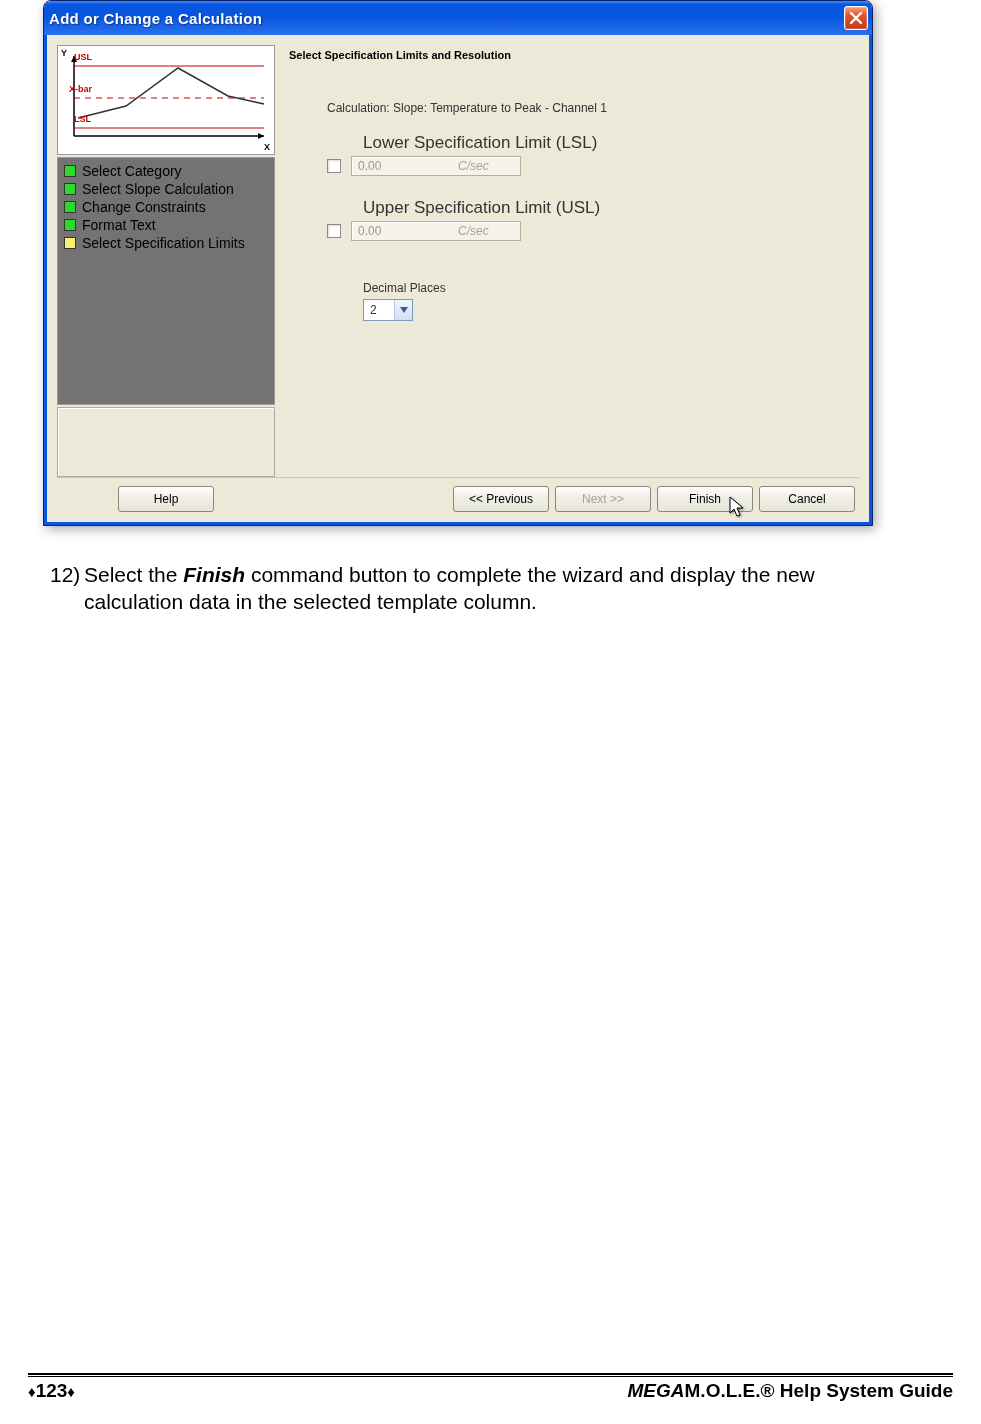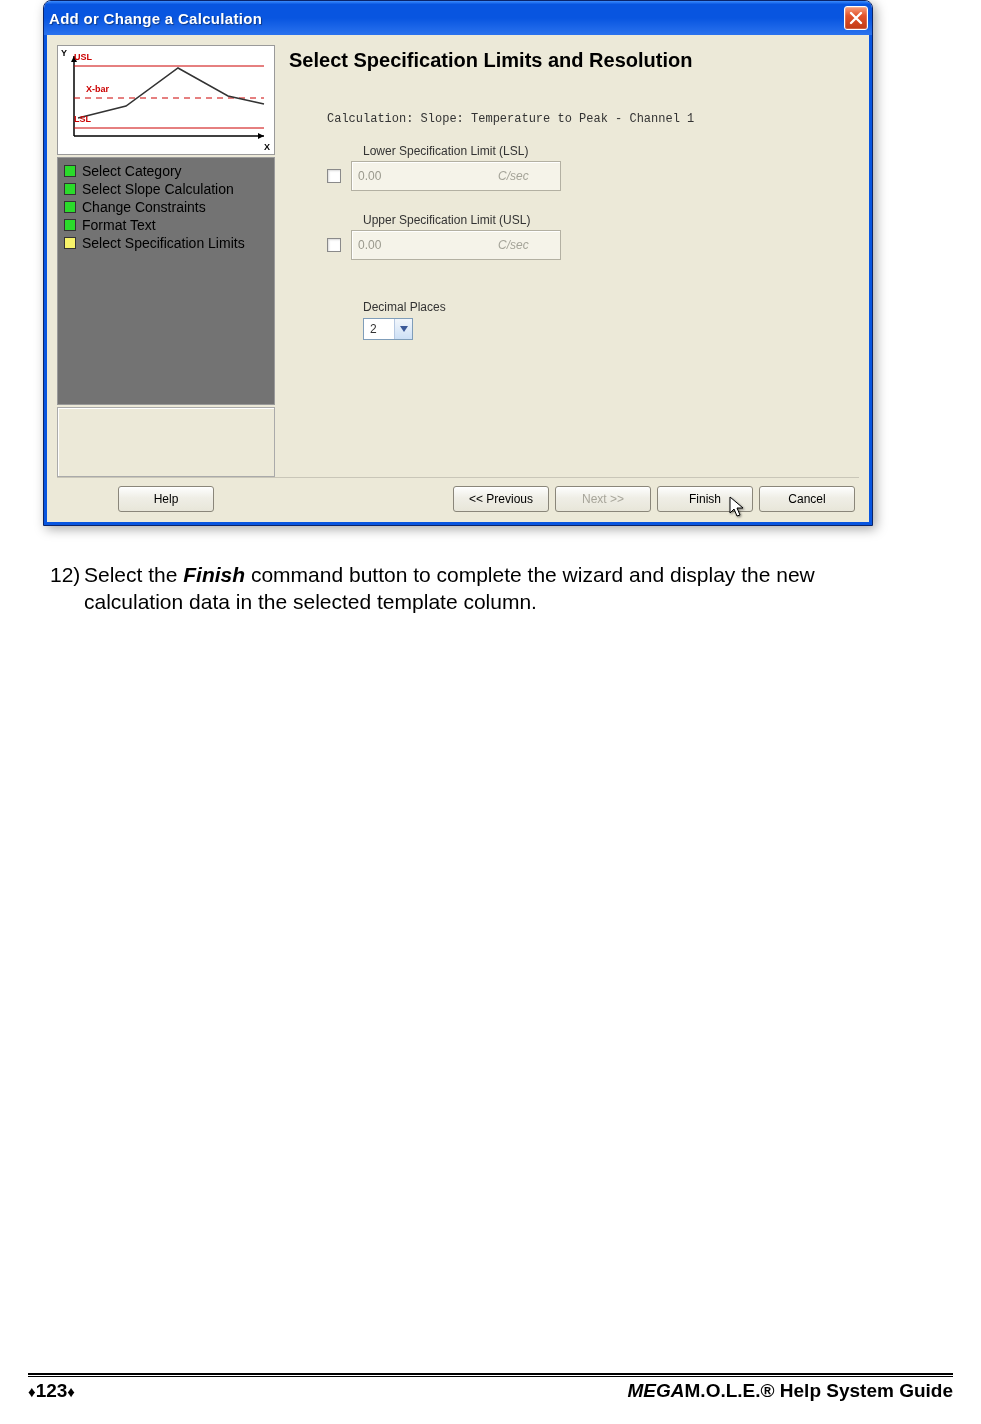--- a/index.html
+++ b/index.html
@@ -68,61 +68,61 @@
 
   .chartbox {
     background: #fff;
     border: 1px solid #9a9a9a;
     height: 110px;
     position: relative;
     font-family: Tahoma, sans-serif;
   }
   .axis-y-lab { position:absolute; left:3px; top:2px; font-size:9px; font-weight:bold; color:#000;}
   .usl-lab { position:absolute; left:16px; top:6px; font-size:9px; color:#c00; font-weight:bold;}
-  .xbar-lab { position:absolute; left:28px; top:38px; font-size:9px; color:#c00; font-weight:bold;}
+  .xbar-lab { position:absolute; left:11px; top:38px; font-size:9px; color:#c00; font-weight:bold;}
   .lsl-lab { position:absolute; left:16px; top:68px; font-size:9px; color:#c00; font-weight:bold;}
   .axis-x-lab { position:absolute; right:4px; bottom:2px; font-size:9px; font-weight:bold; color:#000;}
 
   .steplist {
     background:#737373; border:1px solid #9a9a9a; flex:1 1 auto; margin-top:2px;
     padding:4px 6px; font-family: Tahoma, sans-serif; font-size:14px; line-height:18px;
     min-height: 200px;
   }
   .steplist .item { display:flex; align-items:center; gap:6px; }
   .sq { width:12px; height:12px; border:1px solid #333; }
   .sq.green { background:#2bdb2b; }
   .sq.yellow { background:#f7f36a; }
 
   .infobox {
     background:#ece9d8; border:1px solid #aaa; height:70px; margin-top:2px;
     box-shadow: inset 1px 1px 0 #fff;
   }
 
   .panel-title {
     font-family: Tahoma, sans-serif; font-weight:bold; color:#000;
-    font-size:20px; padding:4px 2px 34px 2px;
+    font-size:11px; padding:4px 2px 34px 2px;
   }
   .formarea {
     padding: 0 20px 0 30px; font-family: Tahoma, sans-serif; font-size:12px; color:#333;
     flex:1;
   }
-  .calc-line { margin: 6px 0 18px 10px; font-family: Liberation Mono, monospace; }
-
-  .grp-label { margin-left: 46px; margin-bottom:3px; font-size:12px;}
+  .calc-line { margin: 6px 0 18px 10px; }
+
+  .grp-label { margin-left: 46px; margin-bottom:3px; font-size:17px;}
   .fieldrow { display:flex; align-items:center; gap:10px; margin-bottom:22px; margin-left:10px;}
   .chk {
     width:14px; height:14px; border:1px solid #8a8a8a; background:#fff;
     box-shadow: inset 1px 1px 2px rgba(0,0,0,0.15);
   }
   .txtwrap {
     display:flex; align-items:center; border:1px solid #b3b0a2; background:#f5f3e9;
-    box-shadow: inset 1px 1px 0 #fff; height:30px;
+    box-shadow: inset 1px 1px 0 #fff; height:20px;
   }
   .txtval { width:98px; padding:0 6px; color:#9a998d; font-size:12px;}
-  .txtunit { width:70px; padding:0 0 0 8px; color:#a5a499; font-size:12px; font-style:italic;margin-left:40px;}
+  .txtunit { width:70px; padding:0 0 0 8px; color:#a5a499; font-size:12px; font-style:italic;}
 
   .dec-label { margin-left:46px; margin-top:40px; margin-bottom:4px;}
   .combo {
     display:inline-flex; align-items:center; border:1px solid #7f9db9; background:#fff; height:22px; margin-left:46px;
   }
   .combo .cval { width:30px; padding:0 6px; font-size:12px;}
   .combo .cbtn {
     width:18px; height:20px; background:linear-gradient(#f2f6fb,#cde0f6); border-left:1px solid #b7c9e2;
     display:flex; align-items:center; justify-content:center;
   }

